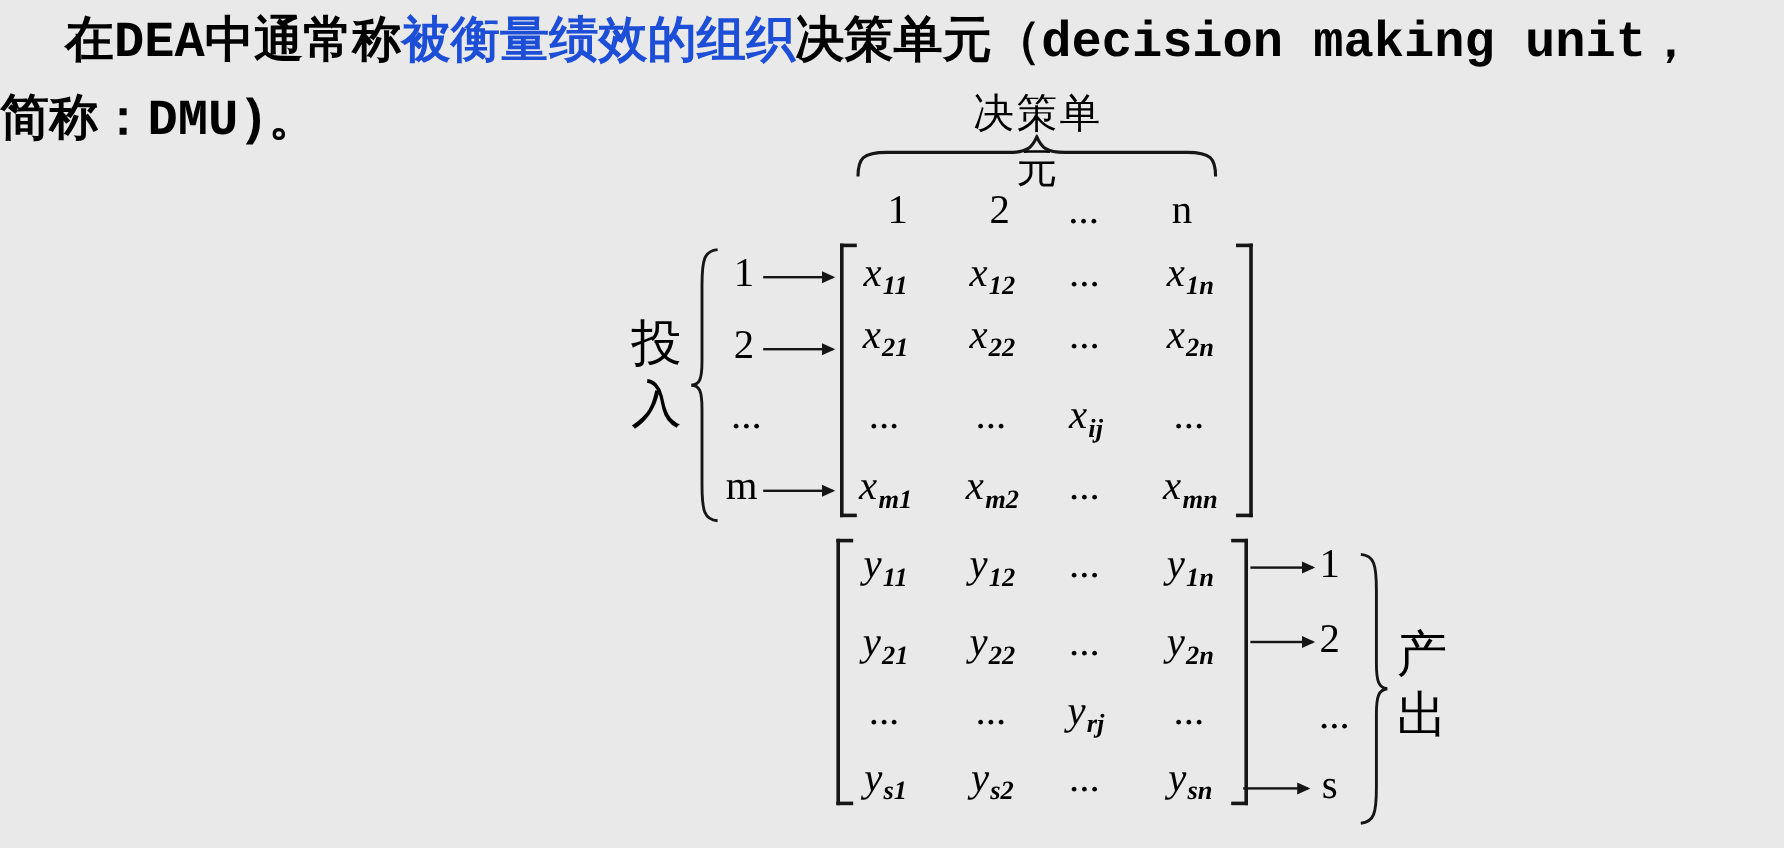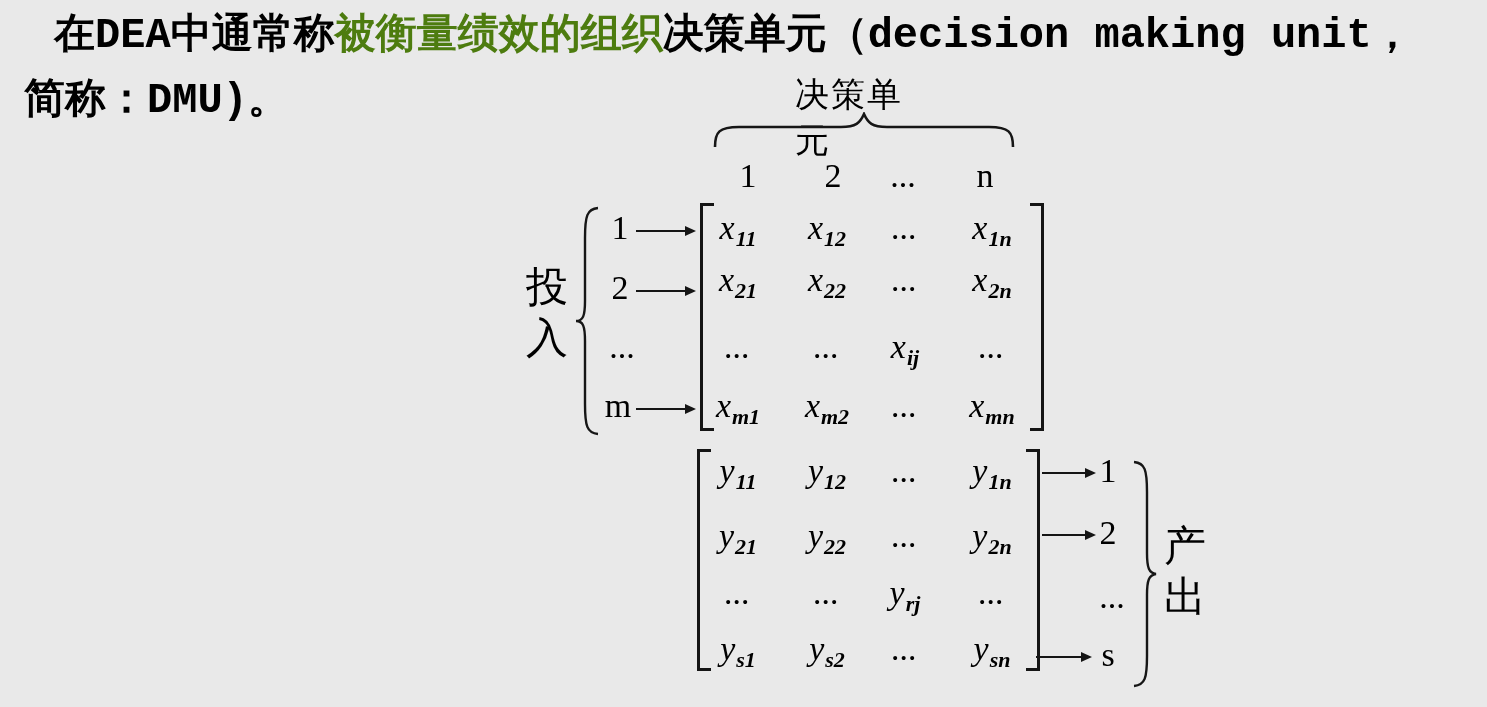--- a/index.html
+++ b/index.html
@@ -3,27 +3,27 @@
 <meta charset="utf-8">
 <style>
   html,body{margin:0;padding:0;}
   .stage{position:relative;width:1487px;height:707px;background:#e9e9e9;overflow:hidden;
          color:#000;font-family:"Liberation Serif",serif;}
 
   
   .para-line{position:absolute;white-space:nowrap;font-size:41px;font-weight:700;
              font-family:"Liberation Sans",sans-serif;color:#000;}
   .line1{left:54px;top:6px;}
-  .line2{left:24px;top:71px;}
+  .line2{left:0;top:71px;}
   .mono{font-family:"Liberation Mono",monospace;font-weight:600;font-size:42px;}
-  .red{color:#4d7c0f;}
+  .red{color:#1d4ed8;}
 
   
   .slabel{position:absolute;font-family:"Liberation Serif",serif;}
-  .dmu-label{left:795px;top:72px;width:140px;font-size:34px;letter-spacing:2px;}
+  .dmu-label{left:795px;top:72px;width:140px;text-align:center;font-size:34px;letter-spacing:2px;}
   .brace{position:absolute;}
 
   .colhead{position:absolute;top:157px;width:60px;text-align:center;font-size:34px;}
   .ch0{left:718px}.ch1{left:803px}.ch2{left:873px}.ch3{left:955px}
 
   .bracket-l,.bracket-r{position:absolute;width:14px;box-sizing:border-box;}
   .bracket-l{border-left:3px solid #151515;border-top:3px solid #151515;border-bottom:3px solid #151515;}
   .bracket-r{border-right:3px solid #151515;border-top:3px solid #151515;border-bottom:3px solid #151515;}
 
   .mat{position:absolute;}

